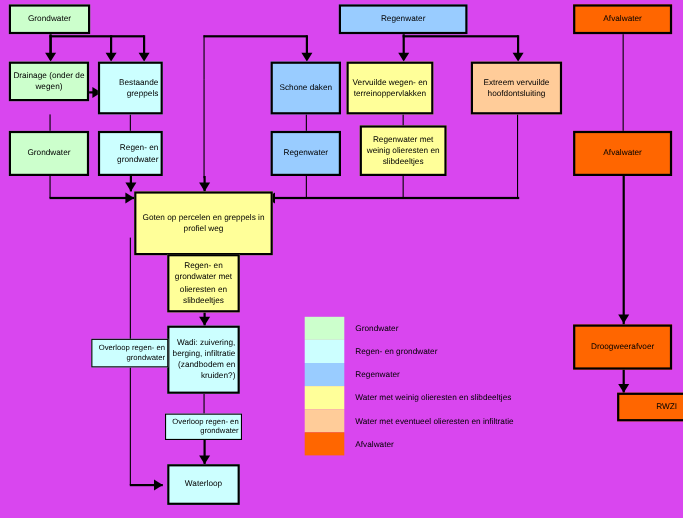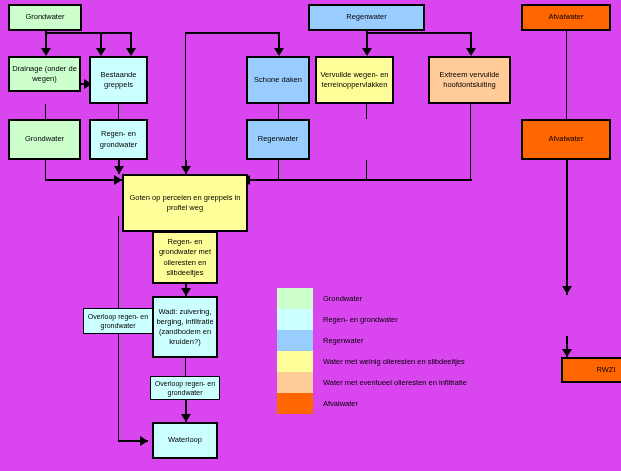--- a/index.html
+++ b/index.html
@@ -29,21 +29,21 @@
     line-height: 1.35;
     color: #000000;
     padding: 1px 2px;
     z-index: 3;
   }
   .node.thin {
     border-width: 1px;
     font-size: 7px;
   }
   .green   { background: #ccffcc; }
-  .cyan    { background: #ccffff; }
+  .cyan    { background: #ccffff; text-align: right; }
   .blue    { background: #99ccff; }
   .yellow  { background: #ffff99; }
   .peach   { background: #ffcc99; }
   .orange  { background: #ff6600; }
 
   
   .ln {
     position: absolute;
     background: #000000;
     z-index: 1;
@@ -175,30 +175,32 @@
 
   <div class="node green" style="left:8px;   top:56px;  width:73px;  height:36px;">Drainage (onder de wegen)</div>
   <div class="node cyan" style="left:89px;  top:56px;  width:59px;  height:48px;">Bestaande greppels</div>
   <div class="node blue" style="left:246px; top:56px;  width:64px;  height:48px;">Schone daken</div>
   <div class="node yellow" style="left:315px; top:56px;  width:79px;  height:48px;">Vervuilde wegen- en terreinoppervlakken</div>
   <div class="node peach" style="left:428px; top:56px;  width:83px;  height:48px;">Extreem vervuilde hoofdontsluiting</div>
 
   <div class="node green" style="left:8px;   top:119px; width:73px;  height:41px;">Grondwater</div>
   <div class="node cyan" style="left:89px;  top:119px; width:59px;  height:41px;">Regen- en grondwater</div>
   <div class="node blue" style="left:246px; top:119px; width:64px;  height:41px;">Regenwater</div>
+  <div class="node yellow" style="left:327px; top:114px; width:79px;  height:46px;">Regenwater met weinig olieresten en slibdeeltjes</div>
   <div class="node orange" style="left:521px; top:119px; width:90px;  height:41px;">Afvalwater</div>
 
   <div class="node yellow" style="left:122px; top:174px; width:126px; height:58px;">Goten op percelen en greppels in profiel weg</div>
   <div class="node yellow" style="left:152px; top:231px; width:66px;  height:53px;">Regen- en grondwater met olieresten en slibdeeltjes</div>
   <div class="node cyan" style="left:152px; top:296px; width:66px;  height:62px;">Wadi: zuivering, berging, infiltratie (zandbodem en kruiden?)</div>
 
   <div class="node cyan thin" style="left:83px;  top:308px; width:70px; height:26px;">Overloop regen- en grondwater</div>
   <div class="node cyan thin" style="left:150px; top:376px; width:70px; height:24px;">Overloop regen- en grondwater</div>
   <div class="node cyan" style="left:152px; top:422px; width:66px;  height:37px;">Waterloop</div>
 
+  <div class="node orange" style="left:521px; top:295px; width:90px;  height:41px;">Droogweerafvoer</div>
   <div class="node orange" style="left:521px; top:357px; width:90px;  height:26px;margin-left:40px;">RWZI</div>
 
   <div id="legend">
     <div class="lg-row">
       <div class="lg-sw" style="background:#ccffcc;"></div>
       <div class="lg-tx">Grondwater</div>
     </div>
     <div class="lg-row">
       <div class="lg-sw" style="background:#ccffff;"></div>
       <div class="lg-tx">Regen- en grondwater</div>

